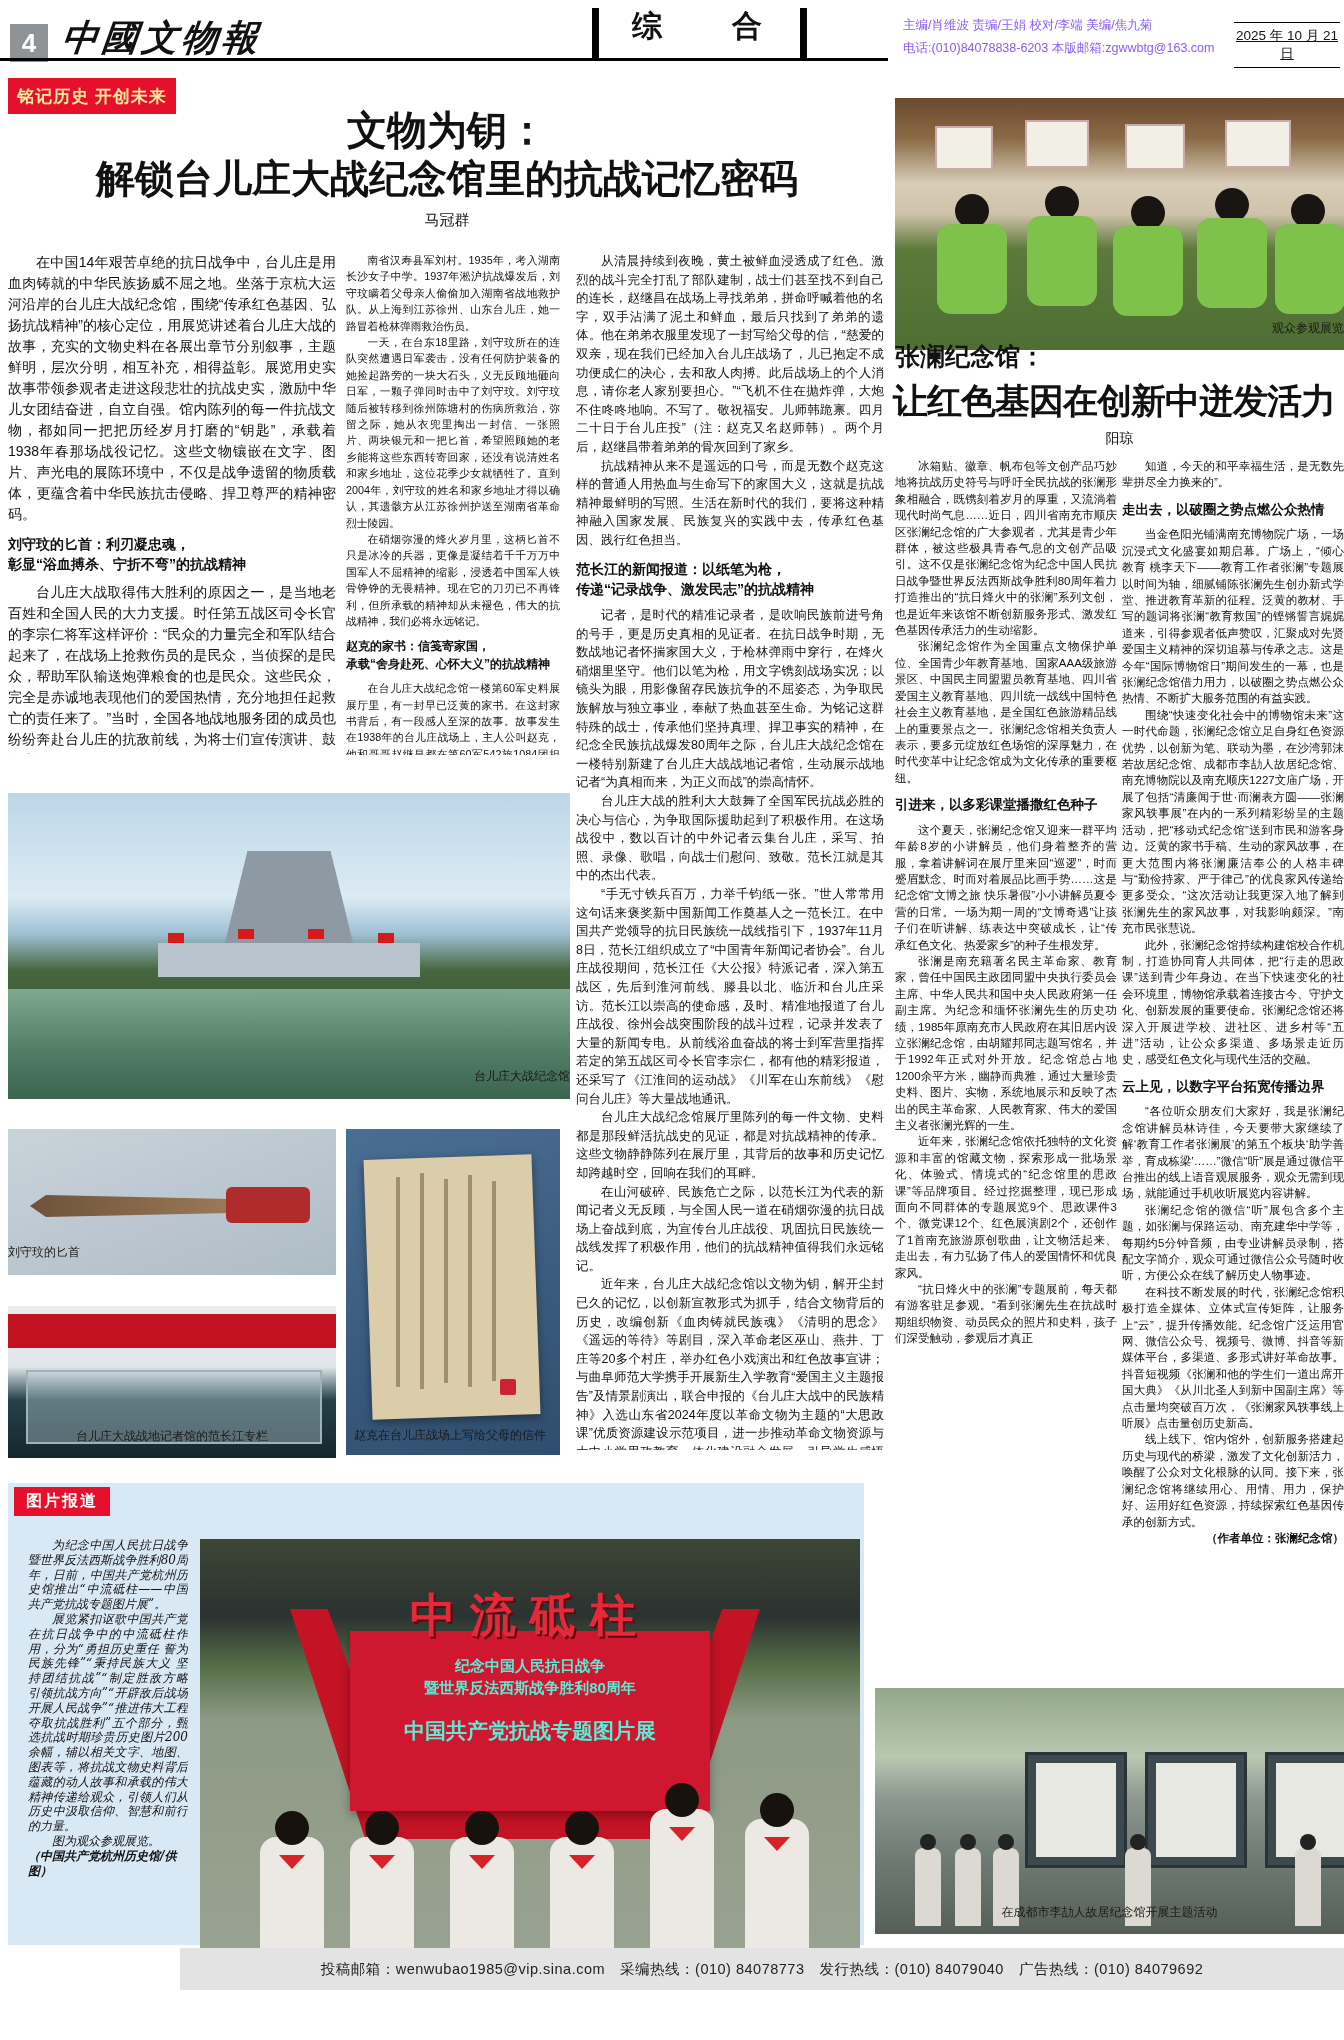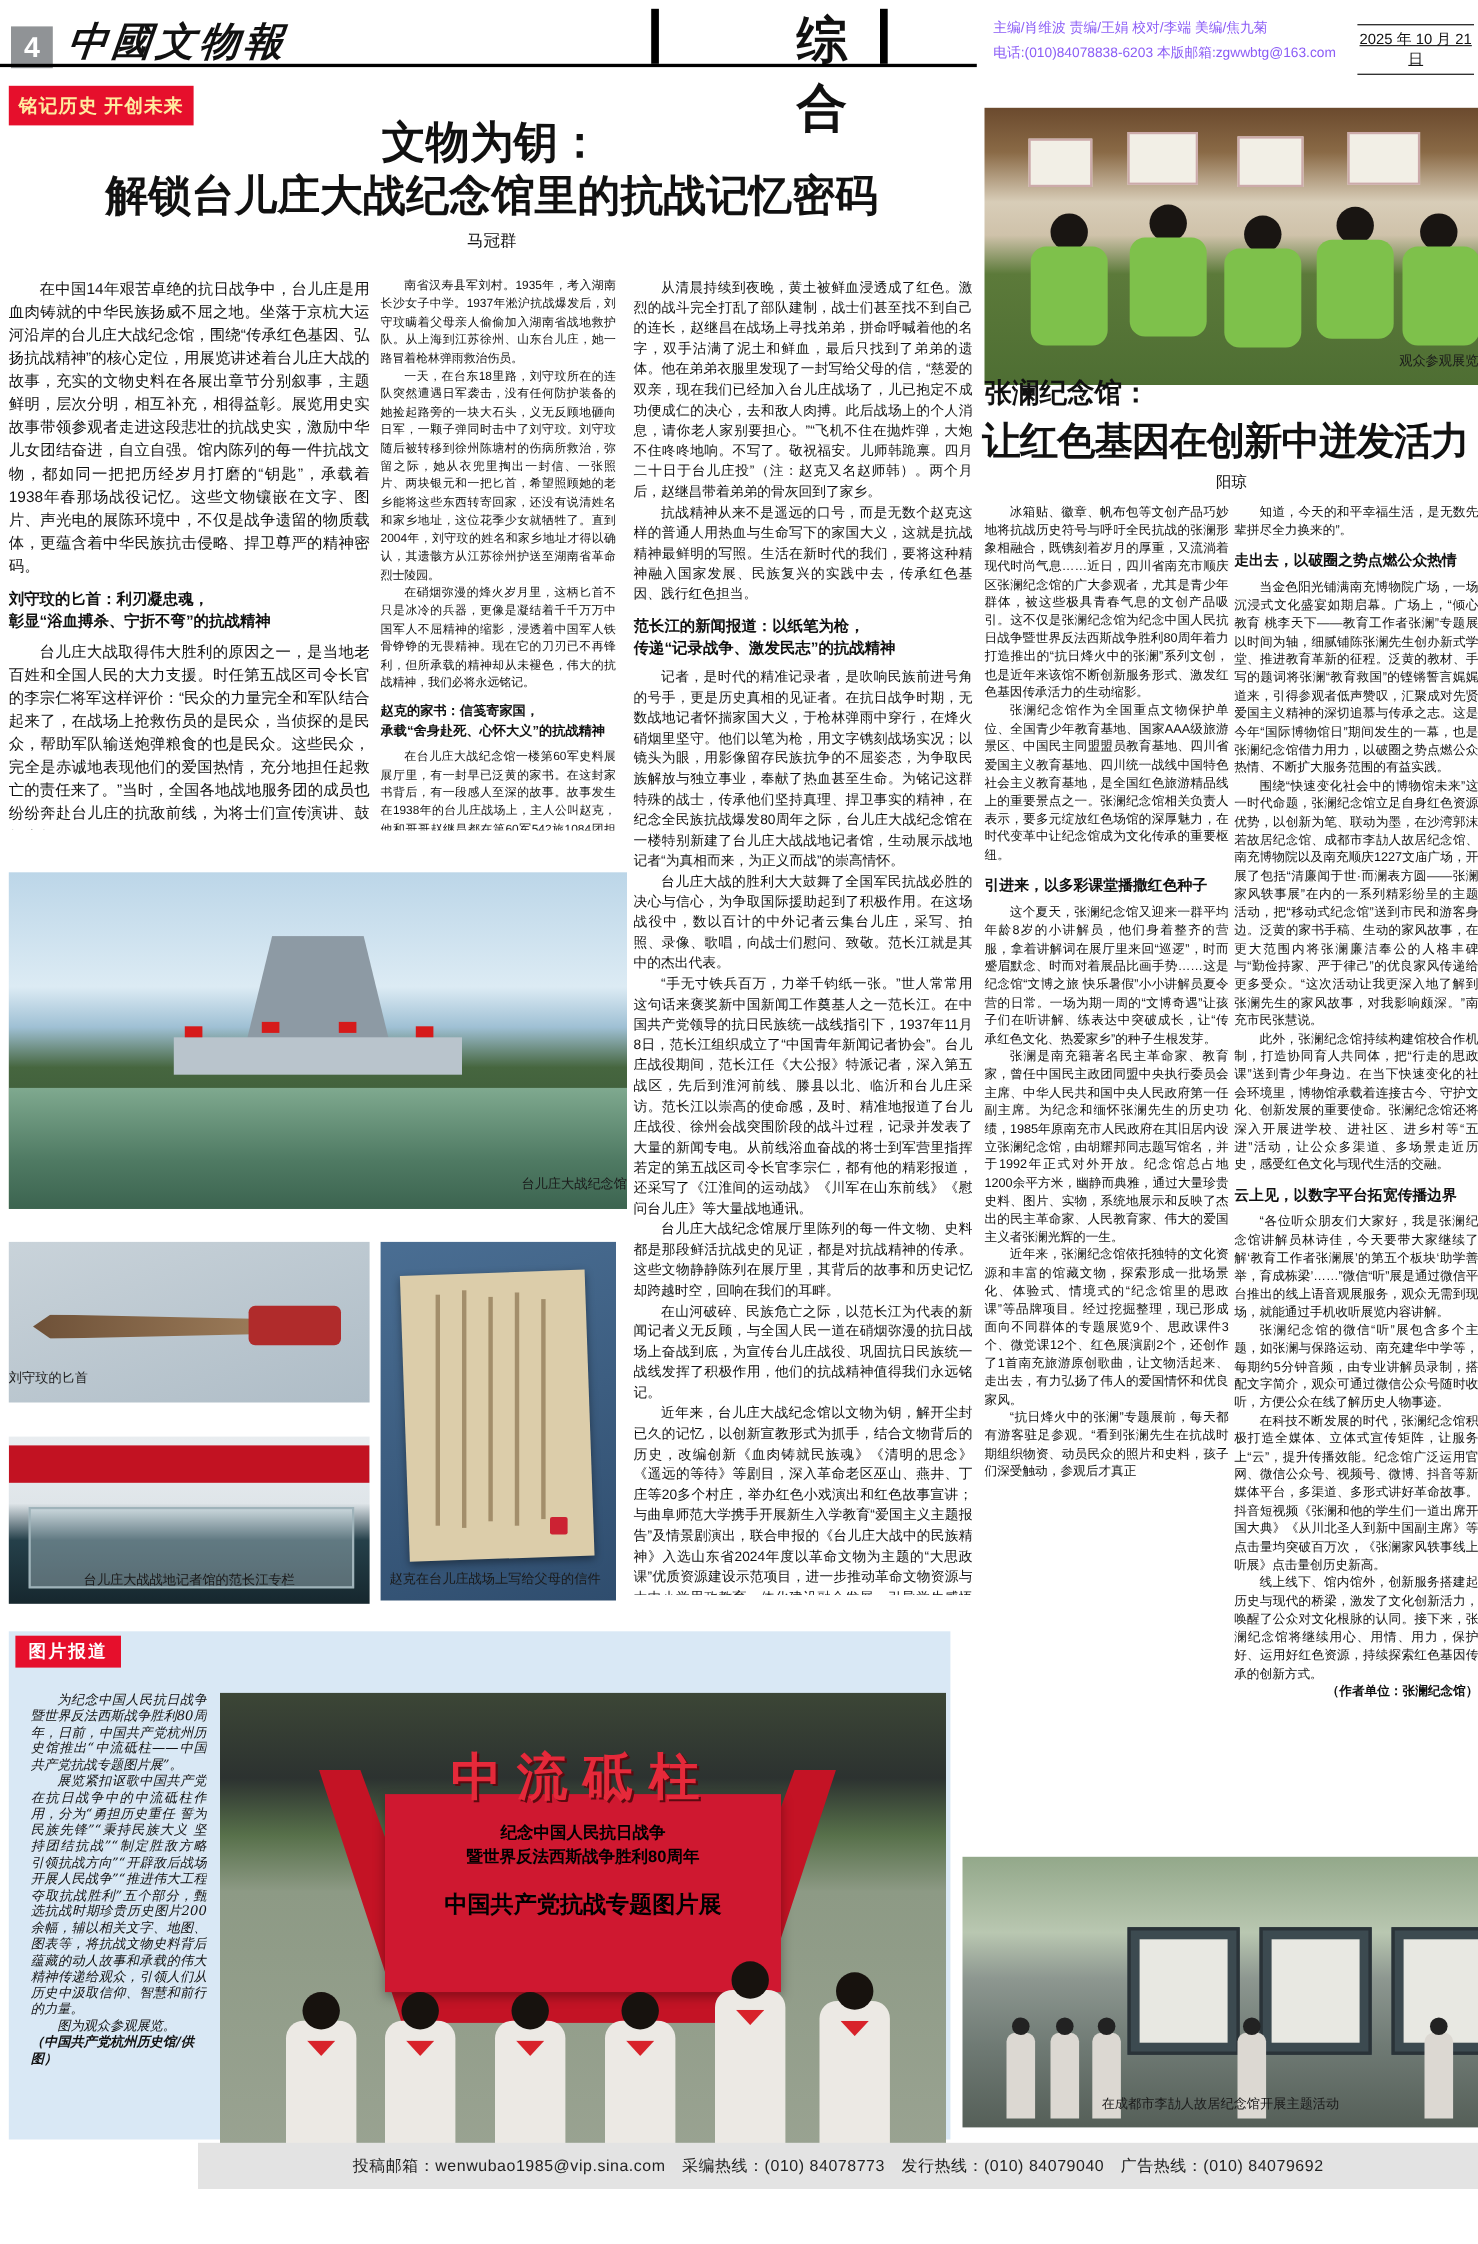--- a/index.html
+++ b/index.html
@@ -5,22 +5,22 @@
   html,body{margin:0;padding:0;background:#fff;}
   #page{position:relative;width:1344px;height:2040px;background:#fff;overflow:hidden;
         font-family:"Liberation Sans","DejaVu Sans",sans-serif;color:#111;}
   .abs{position:absolute;}
   
   .pgnum{left:10px;top:24px;width:38px;height:38px;background:#909396;color:#fff;
          font-size:26px;font-weight:bold;display:flex;align-items:center;justify-content:center;}
   .masthead{left:62px;top:14px;font-family:"DejaVu Serif",serif;font-style:italic;
             font-weight:bold;font-size:36px;letter-spacing:4px;transform:skewX(-6deg);}
   .secbar{top:8px;width:7px;height:50px;background:#000;}
-  .sectitle{left:606px;top:6px;width:190px;text-align:right;font-size:46px;font-weight:900;
-            letter-spacing:26px;text-indent:26px;}
+  .sectitle{left:606px;top:6px;width:190px;text-align:left;font-size:30px;font-weight:900;
+            letter-spacing:26px;text-indent:26px;font-family:Liberation Mono, monospace;}
   .staff{left:903px;top:14px;font-size:12.5px;line-height:1.8;color:#8b5cf6;}
   .dateBox{left:1234px;top:22px;width:106px;text-align:center;font-size:13.5px;
            border-top:1.5px solid #000;border-bottom:1.5px solid #000;padding:4px 0;text-decoration:underline;}
   .headrule{left:0;top:58px;width:888px;height:3px;background:#000;}
   
   .banner{left:8px;top:78px;width:168px;height:36px;background:#e60f2c;color:#ffec9f;
           font-size:17px;font-weight:bold;display:flex;align-items:center;justify-content:center;letter-spacing:1px;}
   .mtitle{left:8px;top:106px;width:878px;text-align:center;font-weight:900;line-height:1.22;}
   .mtitle .t1{font-size:40px;}
   .mtitle .t2{font-size:39px;}
@@ -80,21 +80,21 @@
   .ph-chengdu .person{position:absolute;bottom:8px;width:26px;height:78px;border-radius:8px 8px 0 0;background:#dcd8d2;}
   .ph-chengdu .person i{display:block;width:16px;height:16px;margin:-14px auto 0;border-radius:50%;background:#222;}
   .ph-zhongliu{left:200px;top:1503px;width:660px;height:430px;
      background:linear-gradient(180deg,#3c4636 0%,#2c3230 18%,#57704a 30%,#8d9a85 42%,#9aa392 100%);}
   .ph-zhongliu .vred{position:absolute;left:90px;top:70px;width:470px;height:230px;background:#c41325;
      clip-path:polygon(0 0,8% 0,22% 78%,78% 78%,92% 0,100% 0,84% 100%,16% 100%);}
   .ph-zhongliu .panelred{position:absolute;left:150px;top:92px;width:360px;height:180px;background:#cf1830;
      box-shadow:0 4px 10px rgba(0,0,0,.35);}
   .ph-zhongliu .t-main{position:absolute;left:0;top:-46px;width:100%;text-align:center;color:#e6293a;
      font-size:46px;font-weight:900;letter-spacing:14px;text-shadow:2px 2px 0 #5a0a10;}
-  .ph-zhongliu .t-sub{position:absolute;left:0;width:100%;text-align:center;color:#000000;font-weight:bold;}
+  .ph-zhongliu .t-sub{position:absolute;left:0;width:100%;text-align:center;color:#5eead4;font-weight:bold;}
   .ph-zhongliu .kid{position:absolute;bottom:0;width:64px;height:132px;border-radius:16px 16px 0 0;background:#ece9e4;}
   .ph-zhongliu .kid i{display:block;width:34px;height:34px;margin:-26px auto 0;border-radius:50%;background:#17120e;}
   .ph-zhongliu .kid b{display:block;width:26px;height:14px;margin:10px auto 0;background:#d8222a;
      clip-path:polygon(0 0,100% 0,50% 100%);}
   
   .bluepanel{left:8px;top:1483px;width:856px;height:462px;background:#d9e8f5;}
   .plabel{left:14px;top:1487px;background:#e60f2c;color:#fff;font-size:16px;font-weight:bold;
           padding:4px 12px;letter-spacing:2px;}
   #pcol{left:28px;top:1538px;width:160px;height:356px;font-size:12px;line-height:14.8px;
         font-family:"DejaVu Serif",serif;font-style:italic;text-align:justify;overflow:hidden;}

